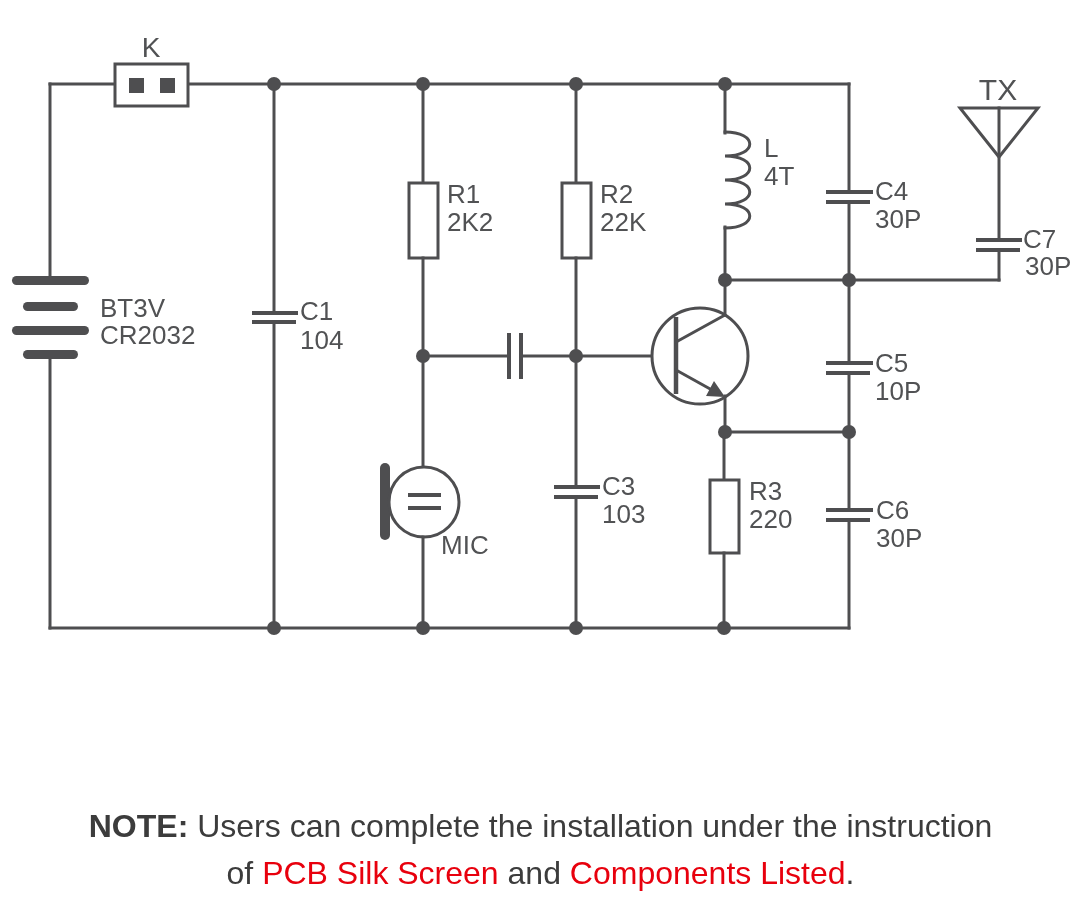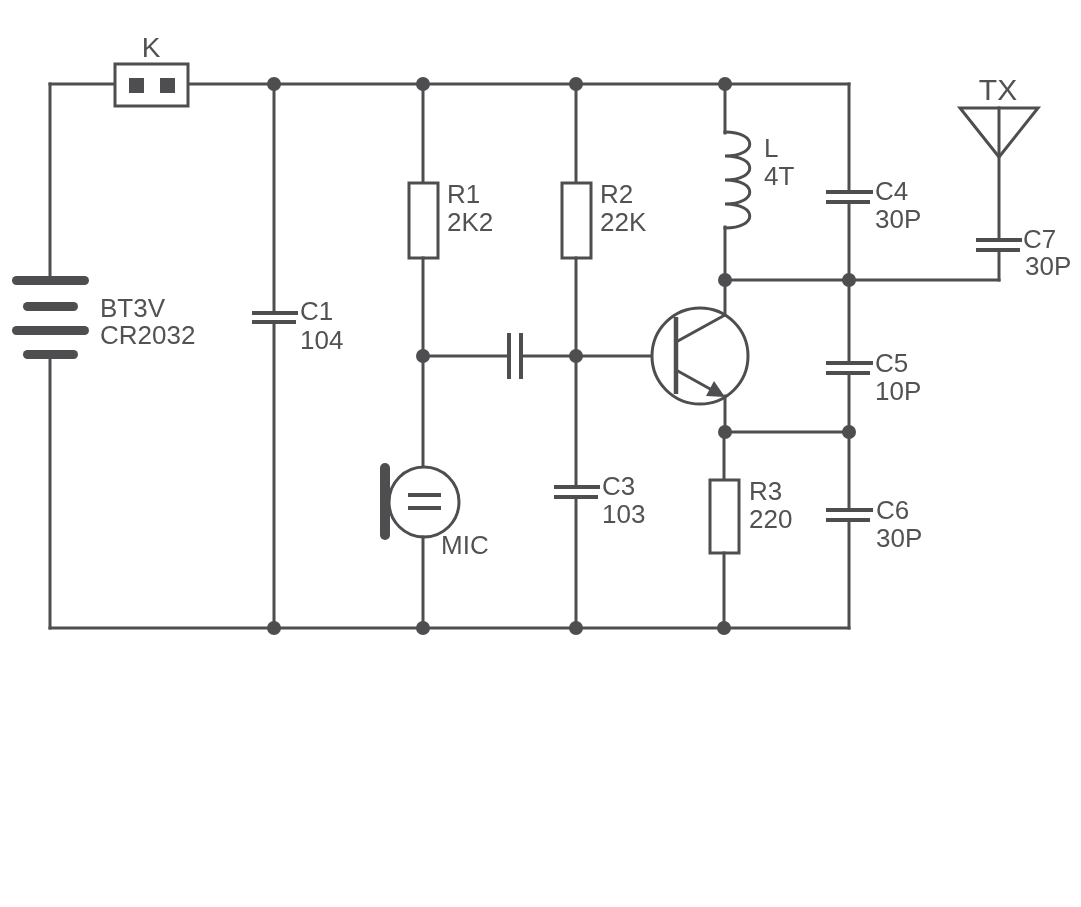--- a/index.html
+++ b/index.html
@@ -187,14 +187,18 @@
     <circle class="dot" cx="849" cy="280" r="7"></circle>
     <circle class="dot" cx="725" cy="432" r="7"></circle>
     <circle class="dot" cx="849" cy="432" r="7"></circle>
     <circle class="dot" cx="274" cy="628" r="7"></circle>
     <circle class="dot" cx="423" cy="628" r="7"></circle>
     <circle class="dot" cx="576" cy="628" r="7"></circle>
     <circle class="dot" cx="724" cy="628" r="7"></circle>
   </g>
 </svg>
 
-
+<div class="note">
+  <div><b>NOTE:</b><span> Users can complete the installation under the instruction</span></div>
+  <div><span>of </span><span class="red">PCB Silk Screen</span><span> and </span><span class="red">Components Listed</span><span>.</span></div>
 </div>
 
+</div>
+
 </body></html>

